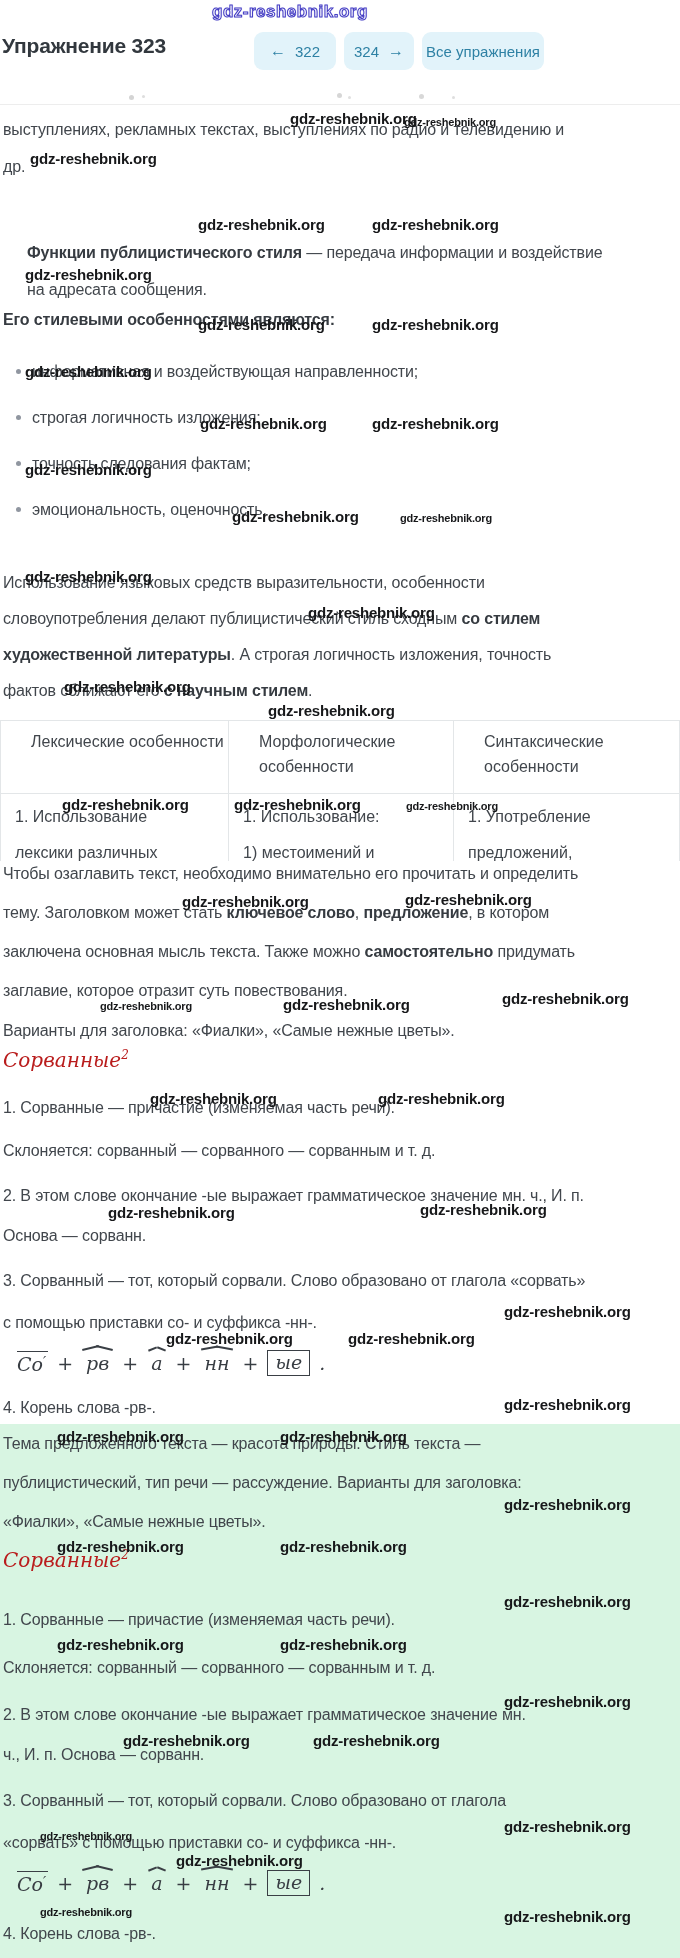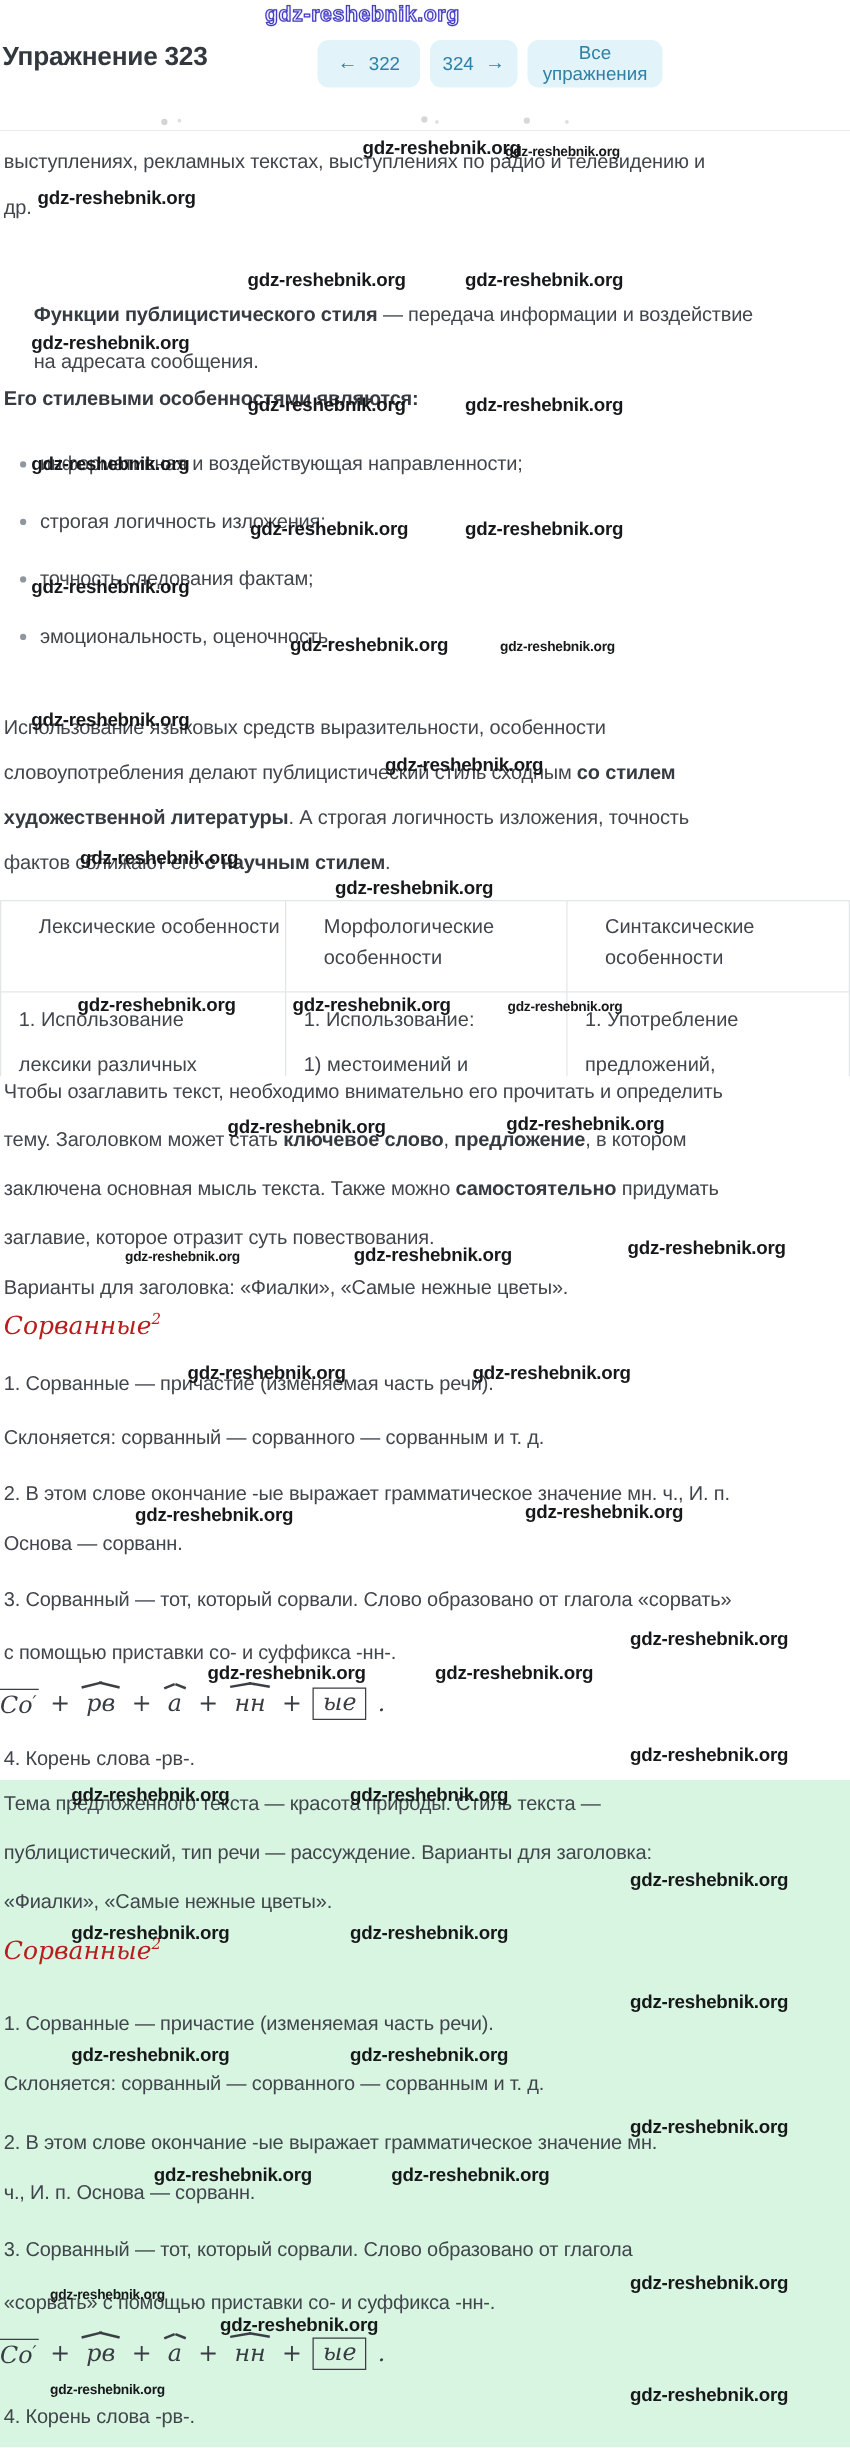--- a/index.html
+++ b/index.html
@@ -5,21 +5,21 @@
   html,body{margin:0;padding:0;background:#fff;}
   .page{position:relative;width:680px;height:1958px;overflow:hidden;background:#ffffff;
         font-family:"Liberation Sans",sans-serif;color:#41464c;}
   
   #title{position:absolute;top:34px;left:2px;margin:0;font-size:21px;font-weight:700;color:#32383e;letter-spacing:-0.2px;}
   .btn{position:absolute;top:32px;height:38px;border:none;border-radius:9px;background:#e2f3fa;
        color:#2e81a4;font-family:"Liberation Sans",sans-serif;font-size:15px;display:flex;
        align-items:center;justify-content:center;gap:9px;cursor:pointer;padding:0;}
   #btn-prev{left:254px;width:82px;}
   #btn-next{left:344px;width:70px;}
-  #btn-all{left:422px;width:108px;}
+  #btn-all{left:422px;width:122px;}
   .arr{font-size:16px;line-height:1;}
   #divider{position:absolute;top:104px;left:0;width:680px;height:1px;background:#ededed;}
   #specks{position:absolute;top:94px;left:0;width:3px;height:3px;border-radius:50%;background:transparent;
           box-shadow:130px 2px 0 1px #d4d4d4,142px 1px 0 0 #dedede,338px 0 0 1px #d6d6d6,
                      348px 2px 0 0 #e0e0e0,420px 1px 0 1px #d8d8d8,452px 2px 0 0 #dedede;}
   
   #wm-layer{position:absolute;inset:0;z-index:5;pointer-events:none;}
   .wm{position:absolute;color:#17181a;white-space:nowrap;font-weight:600;letter-spacing:-0.2px;}
   .wm-n{font-size:15px;}
   .wm-s{font-size:11px;}
@@ -52,21 +52,21 @@
   
   #table{position:absolute;top:720px;left:0;width:680px;height:141px;overflow:hidden;z-index:2;font-size:16px;}
   .t-row{display:grid;grid-template-columns:228px 225px 227px;}
   .t-cell{border-left:1px solid #e3e6e8;box-sizing:border-box;}
   .t-cell:last-child{border-right:1px solid #e3e6e8;}
   .t-head .t-cell{border-top:1px solid #e3e6e8;padding:12px 30px 10px;}
   .t-head .line{height:25px;white-space:nowrap;}
   .t-body .t-cell{border-top:1px solid #e3e6e8;padding:14px 14px 0;}
   .t-body .line{height:36px;white-space:nowrap;}
   
-  .formula{position:absolute;left:0;font-family:"DejaVu Serif","Liberation Serif",serif;
+  .formula{position:absolute;left:17px;font-family:"DejaVu Serif","Liberation Serif",serif;
            font-style:italic;font-size:19px;color:#383d43;display:flex;align-items:center;z-index:2;}
   .formula>span{margin-right:9px;}
   #formula1{top:1350px;} #formula2{top:1870px;}
   .f-pre{border-top:1.6px solid #3a3f45;padding:1px 2px 0 0;}
   .f-prime{font-size:14px;vertical-align:4px;}
   .acc{position:relative;padding:0 4px;}
   .acc::before,.acc::after{content:'';position:absolute;height:1.7px;background:#3a3f45;top:-5px;}
   .acc-root::before{left:0;width:54%;transform:rotate(-14deg);}
   .acc-root::after{right:0;width:54%;transform:rotate(14deg);}
   .acc-hat::before{left:4%;width:48%;transform:rotate(-22deg);top:-4px;}

